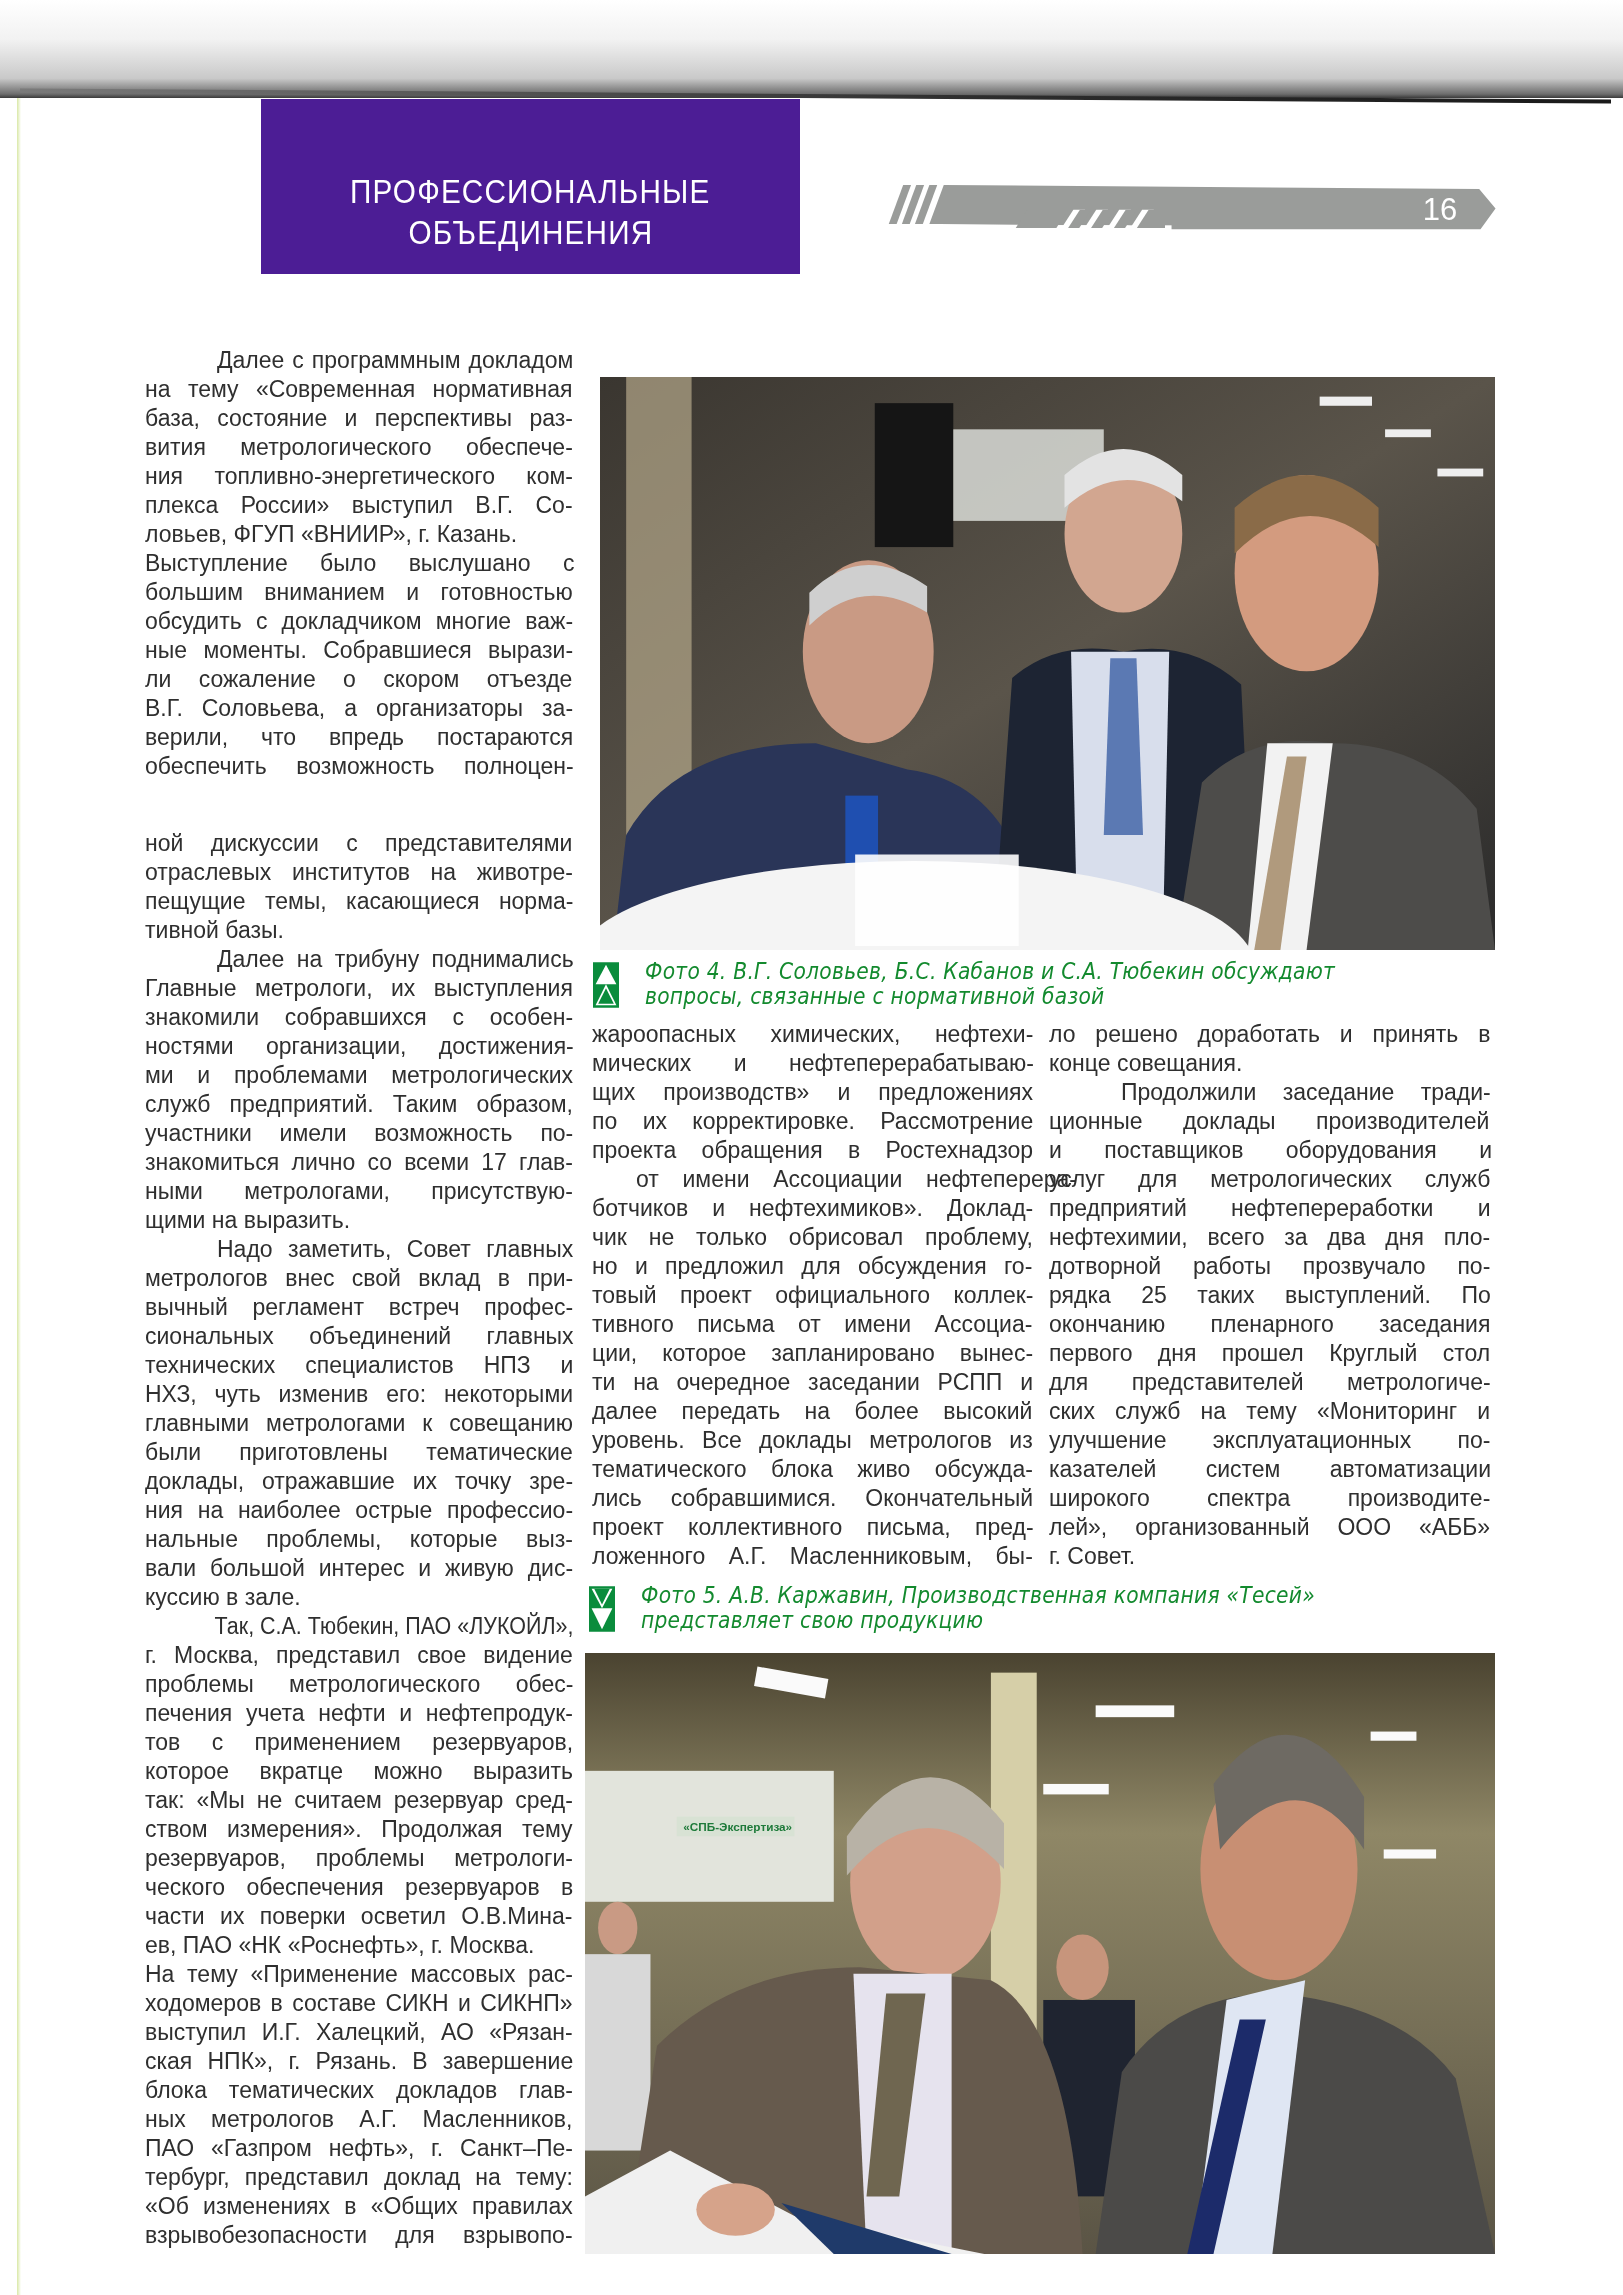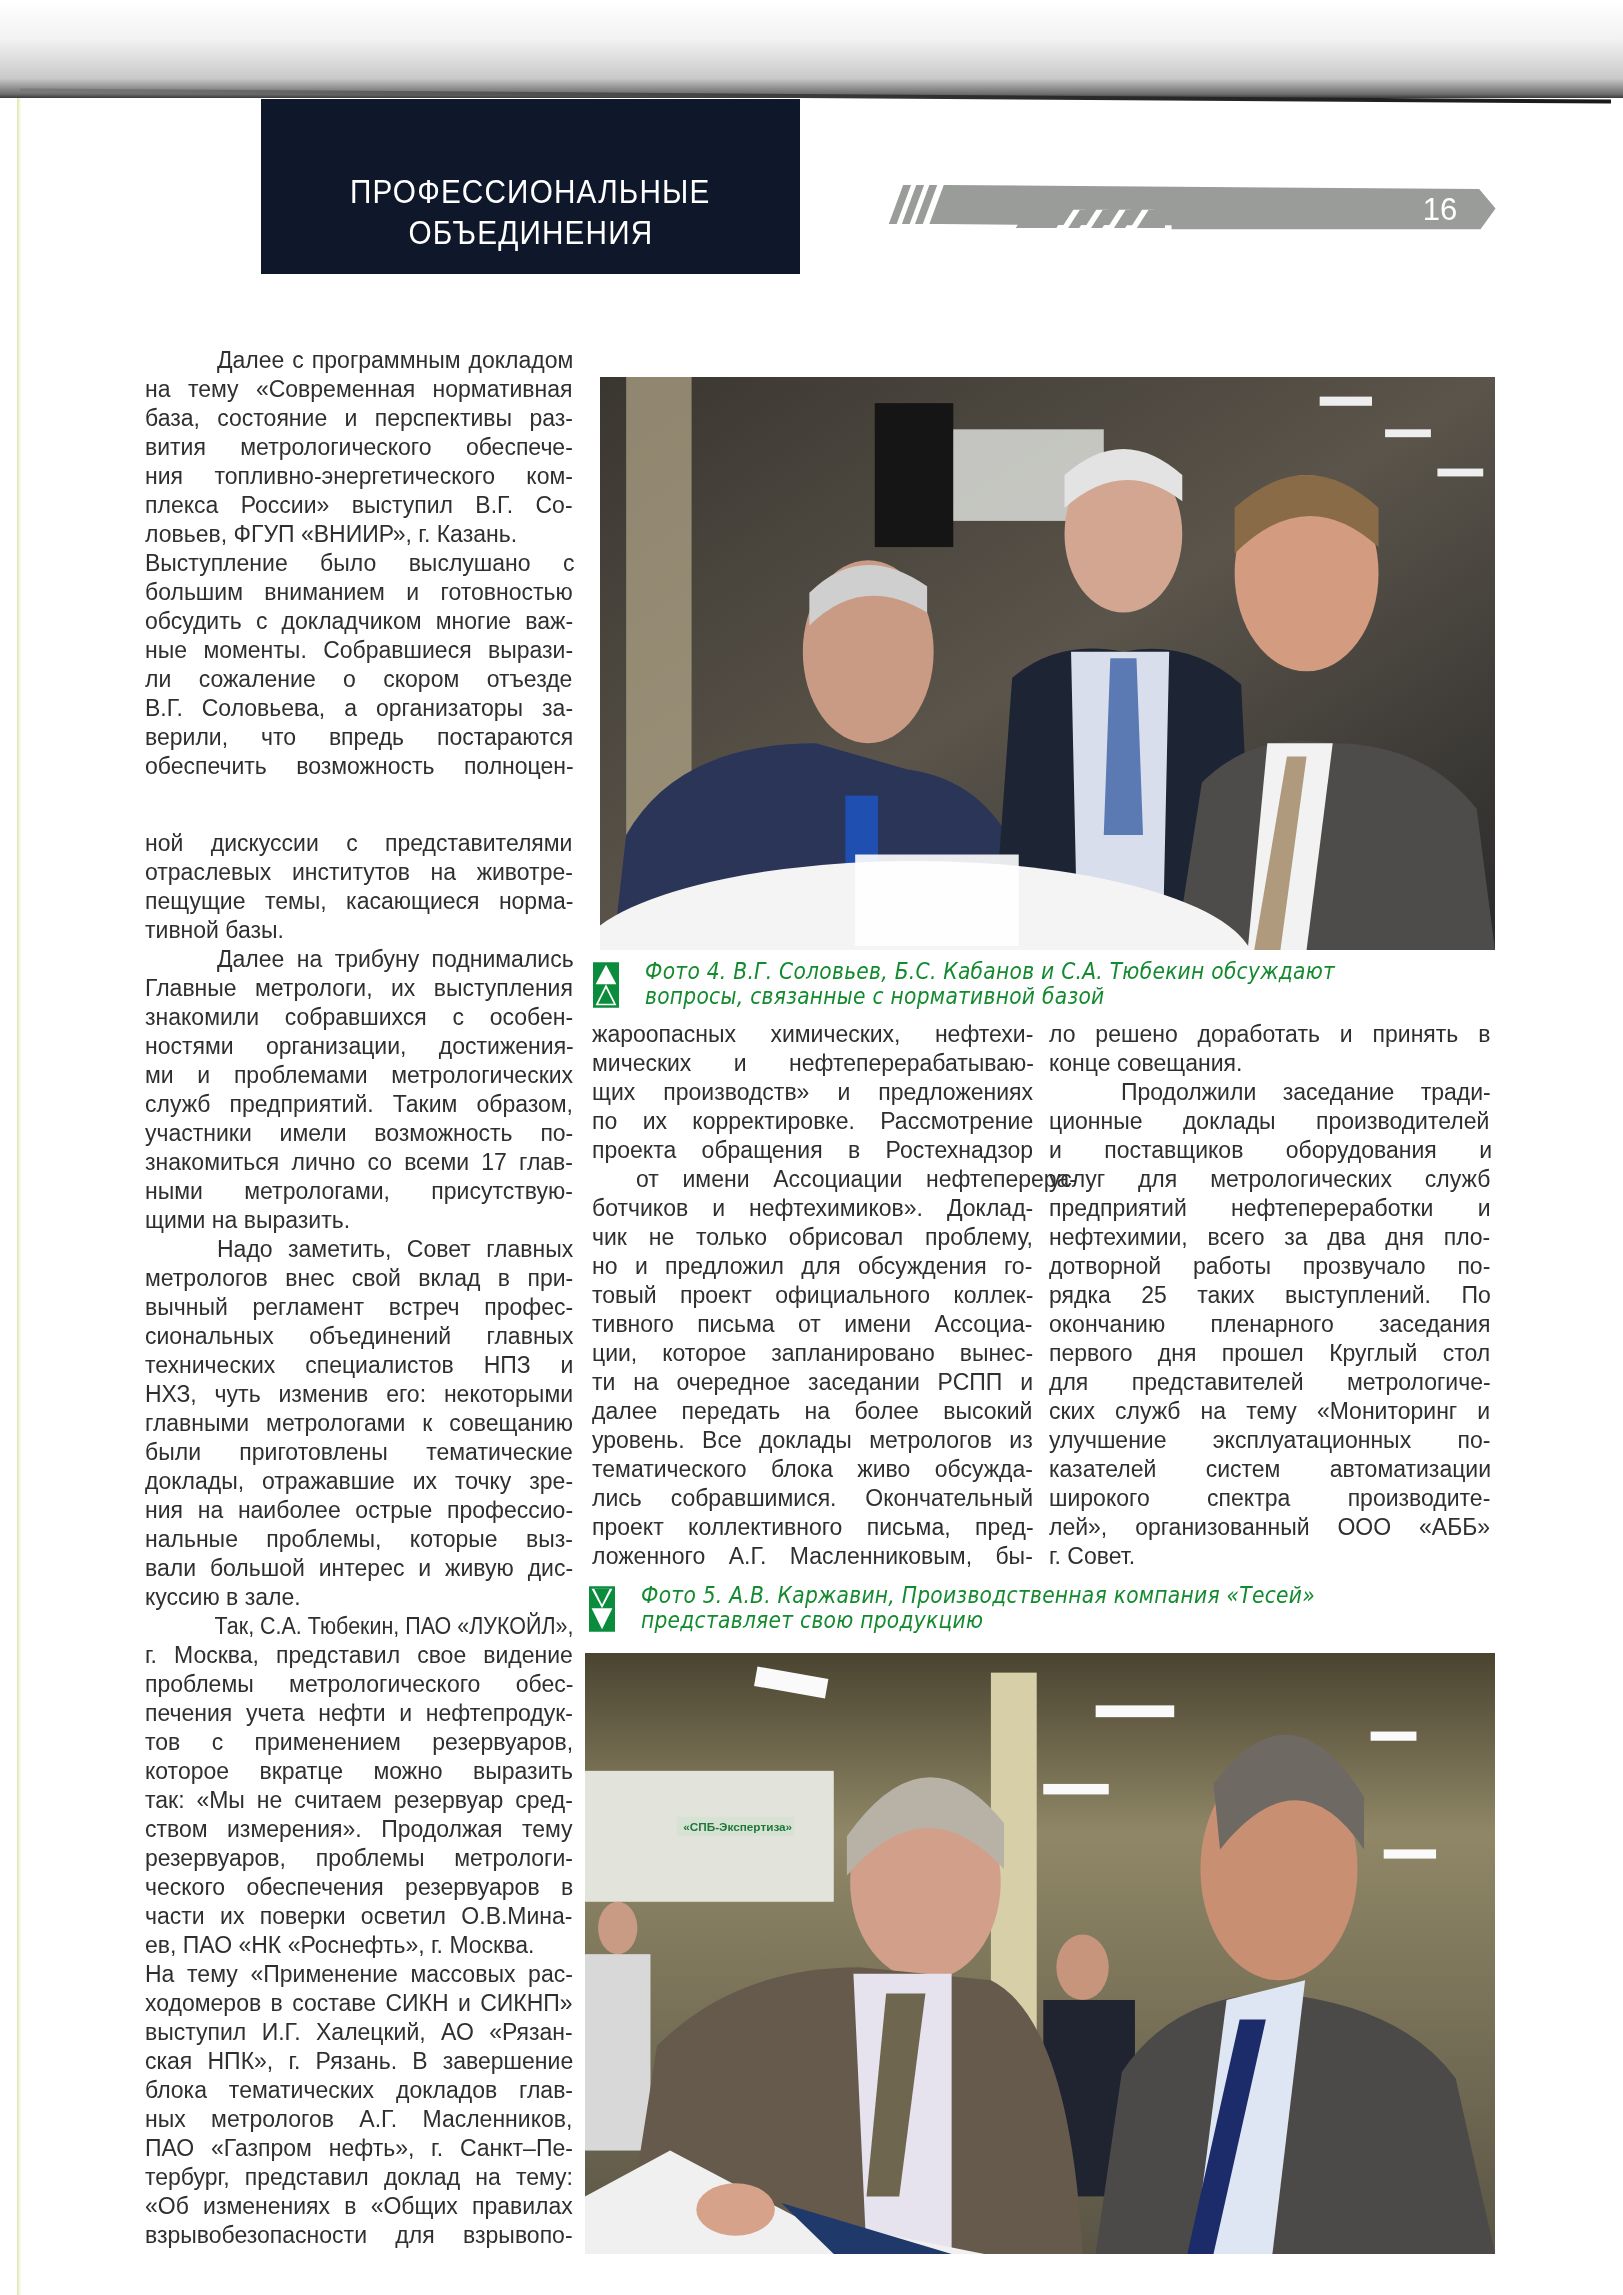--- a/index.html
+++ b/index.html
@@ -17,21 +17,21 @@
     position: absolute; left: 19.6px; top: 94px; width: 1591px; height: 3.9px;
     background: linear-gradient(to right, #7a7a7a, #2d2d2d 60%, #1a1a1a);
     transform: skewY(0.4deg);
   }
   .left-edge {
     position: absolute; left: 17px; top: 98px; width: 3.9px; height: 2197px;
     background: linear-gradient(to right, #d9e8a6, #ffffff);
   }
   .section-box {
     position: absolute; left: 261px; top: 99px; width: 539px; height: 175px;
-    background: #0f172a;
+    background: #4c1d95;
     display: flex; flex-direction: column; align-items: center; justify-content: flex-end;
     padding-bottom: 21px; box-sizing: border-box;
   }
   .section-box span {
     color: #ffffff; font-size: 33px; letter-spacing: 1.3px; line-height: 41px;
     text-transform: uppercase; transform: scaleX(0.9);
     font-family: "Liberation Sans", sans-serif;
   }
   .page-banner { position: absolute; left: 877px; top: 185px; width: 648px; height: 52px; }
   .page-banner svg { width: 100%; height: 100%; }

